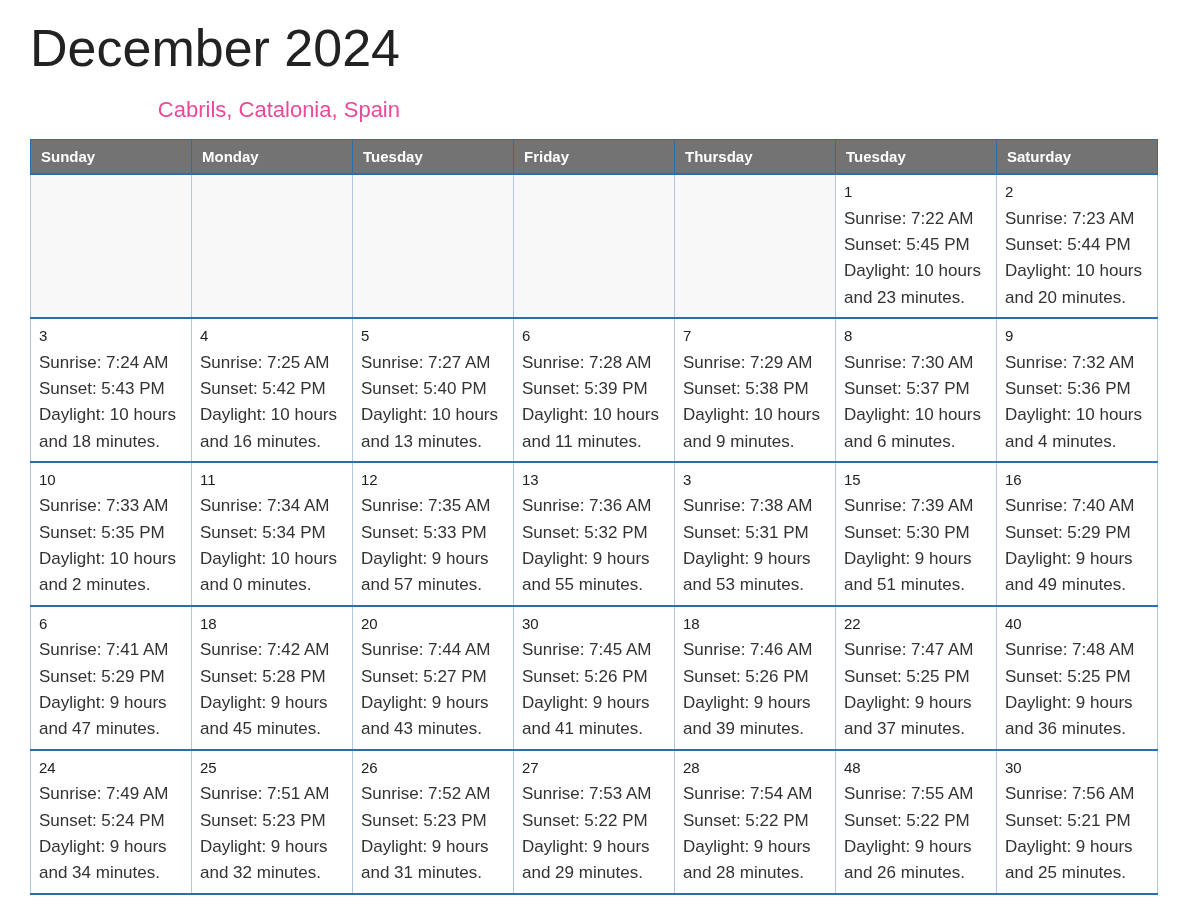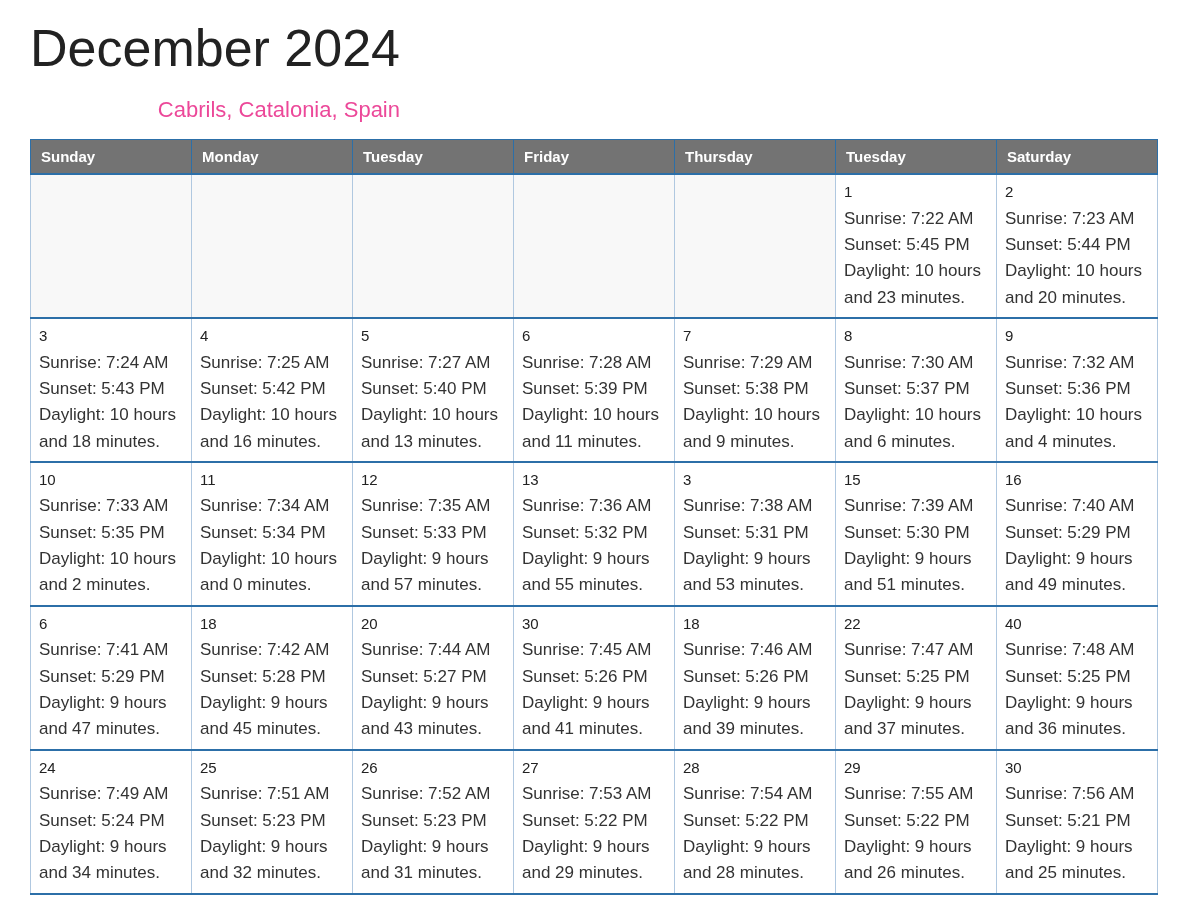--- a/index.html
+++ b/index.html
@@ -234,21 +234,21 @@
         </td>
         <td>
           <span class="day-number">27</span>
           <div class="day-info">Sunrise: 7:53 AM<br>Sunset: 5:22 PM<br>Daylight: 9 hours and 29 minutes.</div>
         </td>
         <td>
           <span class="day-number">28</span>
           <div class="day-info">Sunrise: 7:54 AM<br>Sunset: 5:22 PM<br>Daylight: 9 hours and 28 minutes.</div>
         </td>
         <td>
-          <span class="day-number">29</span>
+          <span class="day-number">48</span>
           <div class="day-info">Sunrise: 7:55 AM<br>Sunset: 5:22 PM<br>Daylight: 9 hours and 26 minutes.</div>
         </td>
         <td>
           <span class="day-number">30</span>
           <div class="day-info">Sunrise: 7:56 AM<br>Sunset: 5:21 PM<br>Daylight: 9 hours and 25 minutes.</div>
         </td>
       </tr>
     </tbody>
 </table>
 

